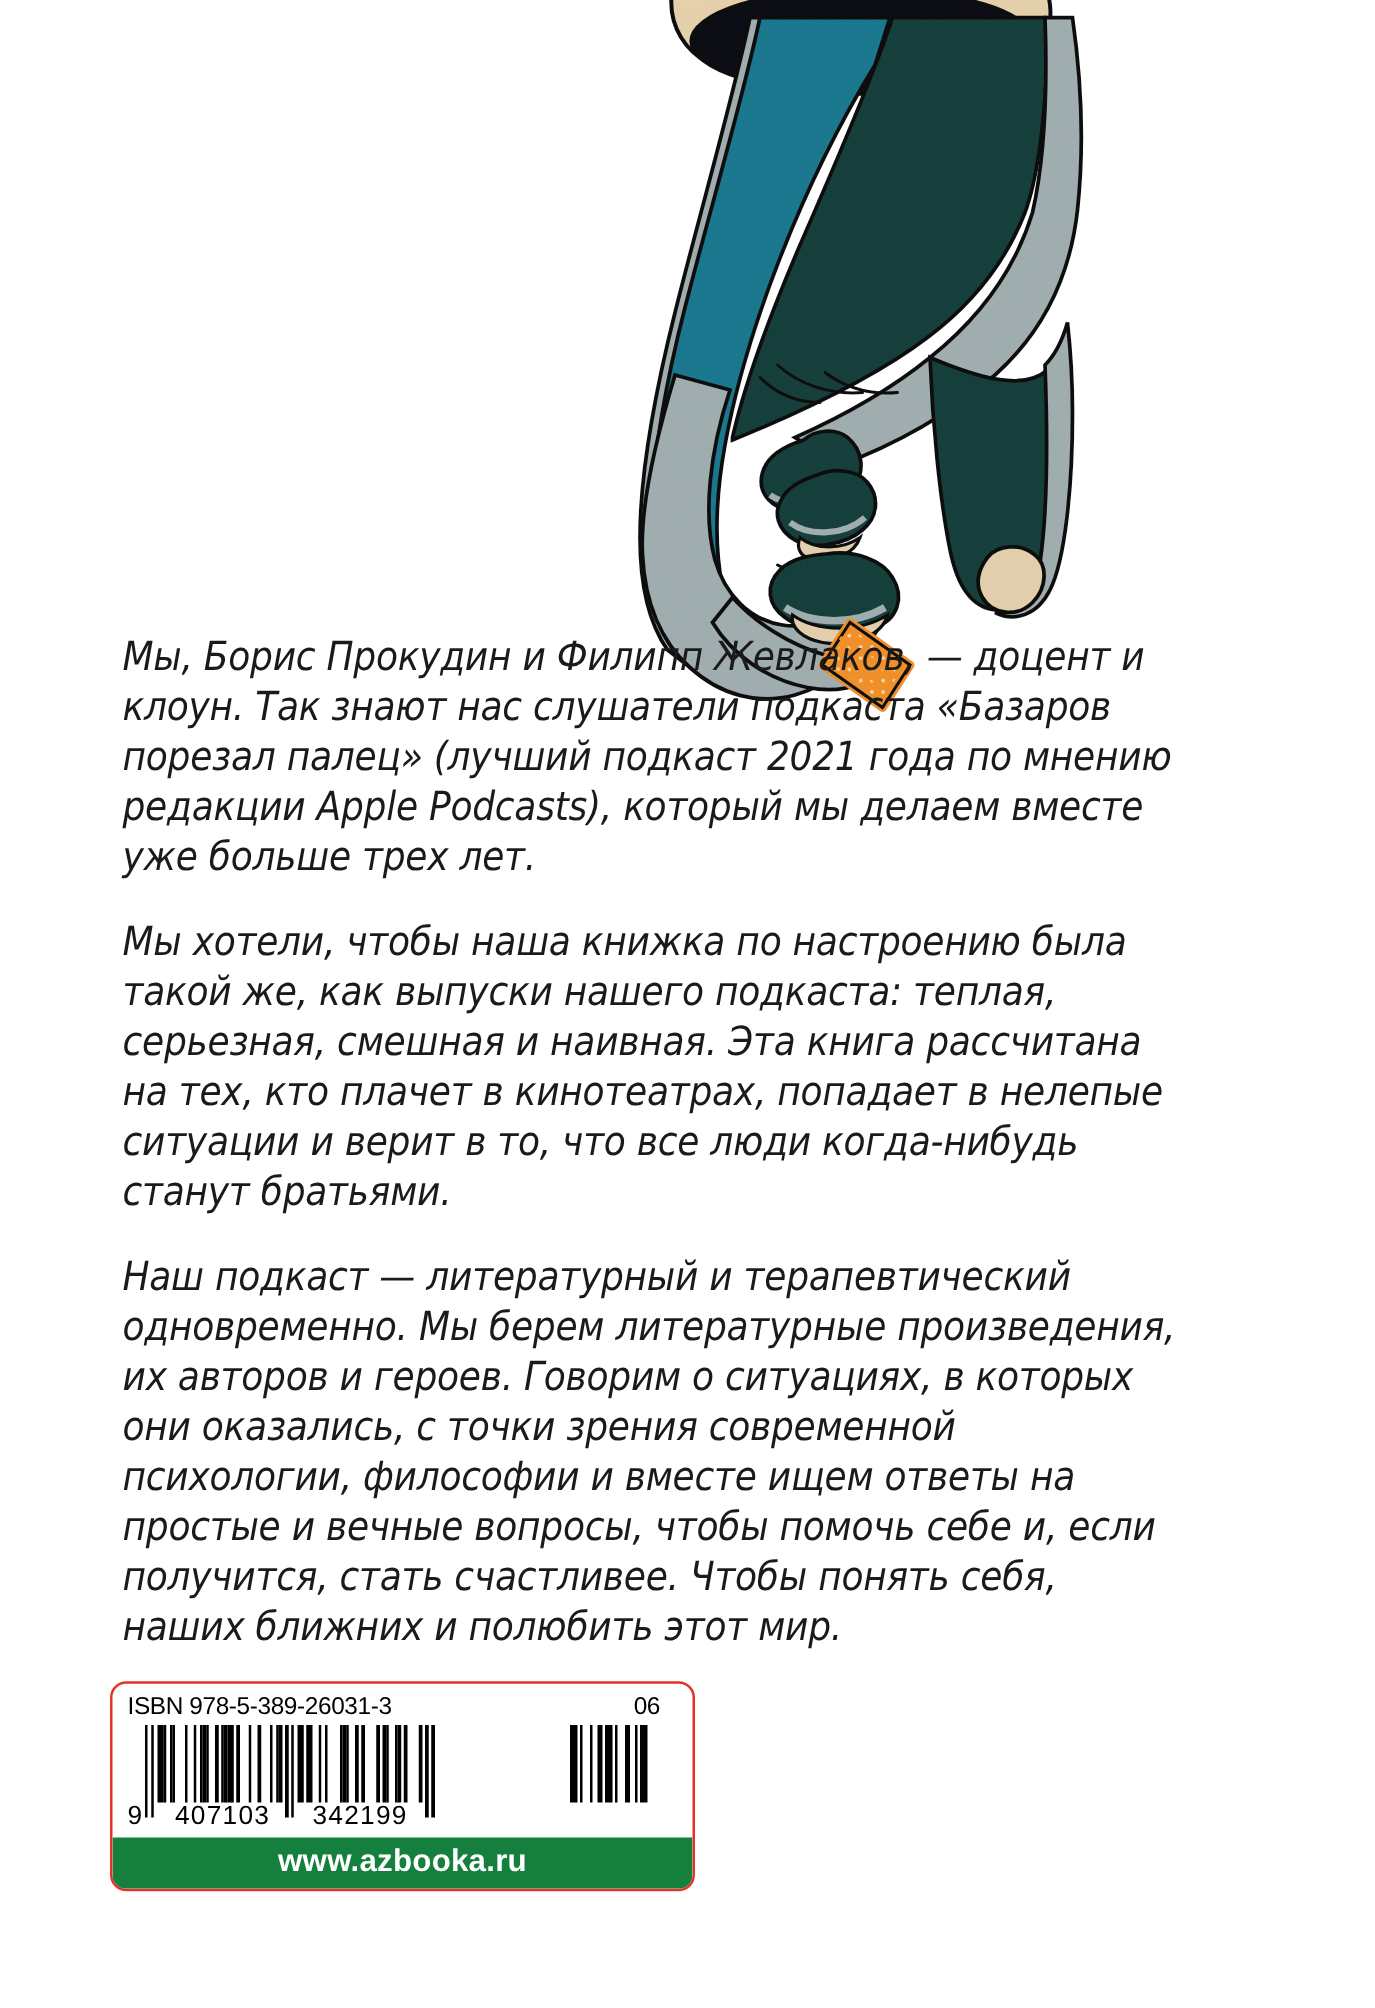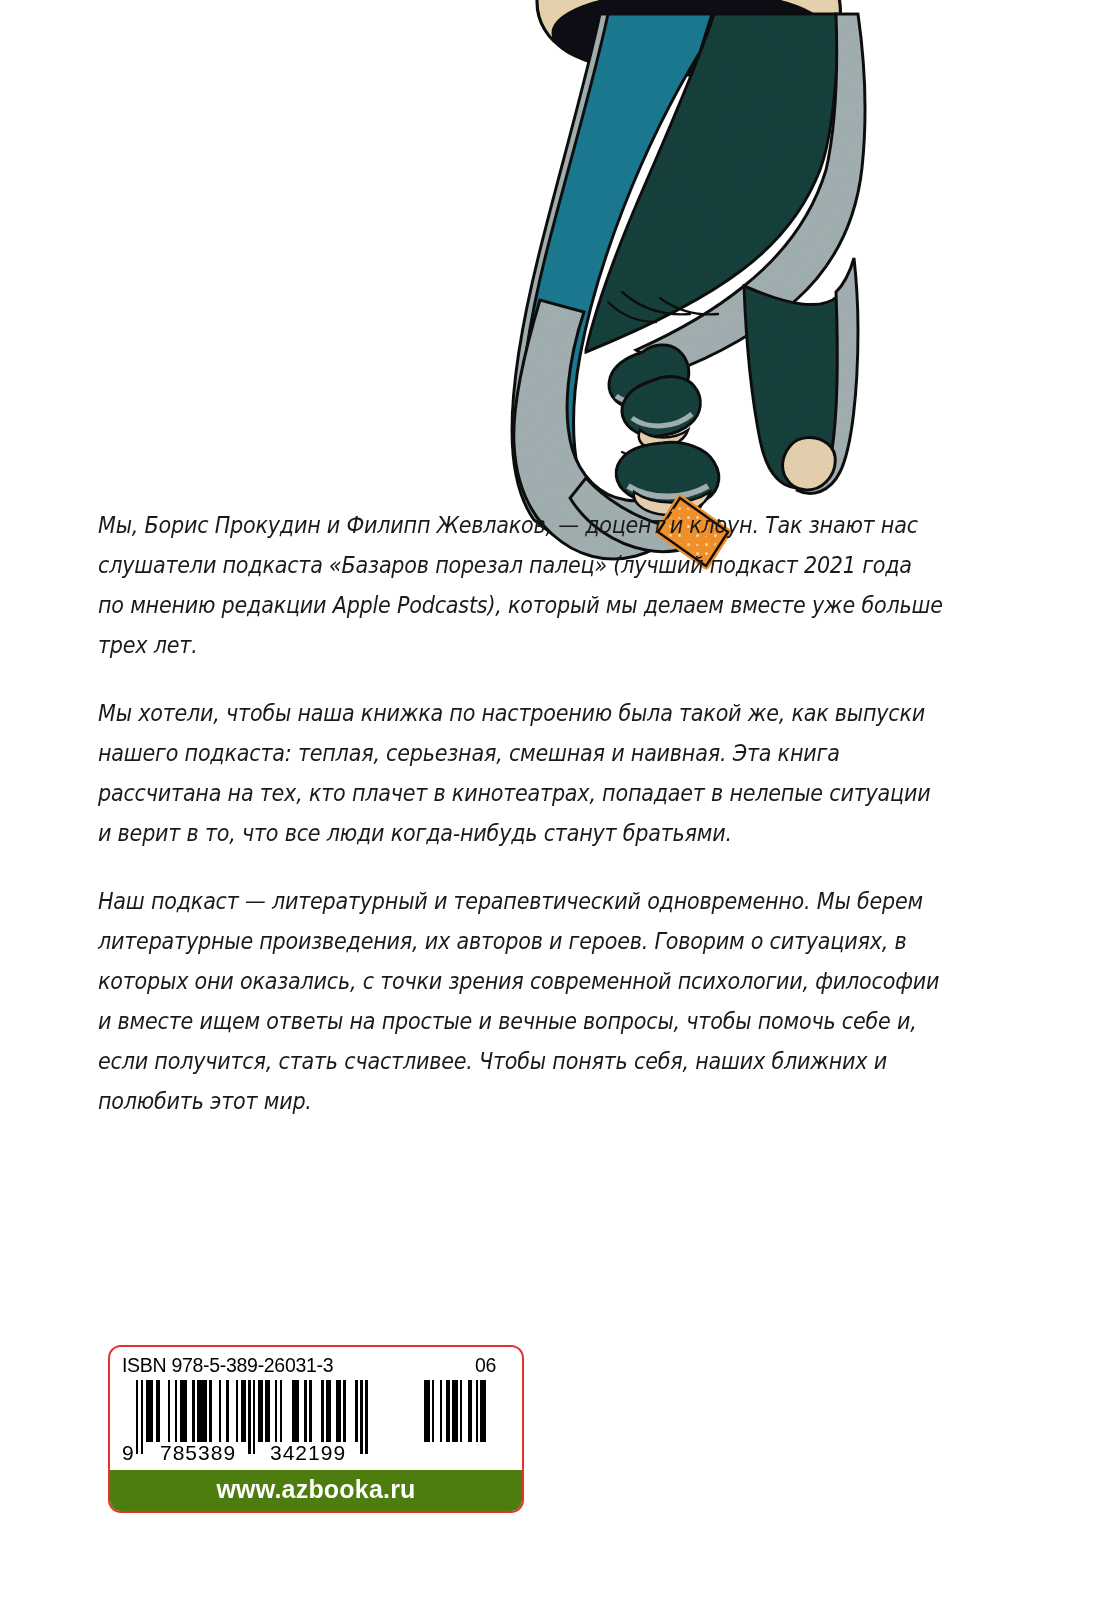--- a/index.html
+++ b/index.html
@@ -42,35 +42,35 @@
     font-weight: bold;
     font-style: italic;
     font-size: 25px;
     letter-spacing: 0.1px;
     margin: 0 0 26px 0;
     line-height: 1.1;
   }
   .para {
     font-family: "DejaVu Sans Condensed", "DejaVu Sans", sans-serif;
     font-style: italic;
-    font-size: 23px;
+    font-size: 32px;
     line-height: 40px;
     color: #1a1a1a;
     margin: 0 0 28px 0;
     letter-spacing: -0.2px;
     font-stretch: condensed;
   }
   .para:last-child { margin-bottom: 0; }
 
   
   .barcode-area {
     position: absolute;
-    left: 108px;
+    left: 88px;
     top: 1345px;
-    width: 416px;
+    width: 468px;
   }
   .barcode-card {
     border: 2px solid #e3342a;
     border-radius: 13px;
     background: #ffffff;
     overflow: hidden;
   }
   .barcode-inner {
     padding: 7px 12px 0 12px;
   }
@@ -131,21 +131,21 @@
     position: absolute;
     left: 38px;
     top: 0;
   }
   .ean-right {
     position: absolute;
     left: 148px;
     top: 0;
   }
   .url-band {
-    background: #4d7c0f;
+    background: #15803d;
     text-align: center;
     padding: 5px 0 7px 0;
     margin-top: 5px;
   }
   .url-band span {
     color: #ffffff;
     font-family: "Liberation Sans", sans-serif;
     font-weight: bold;
     font-size: 25px;
     letter-spacing: 0.2px;
@@ -448,21 +448,21 @@
             <span class="bar" style="width: 4px;"></span>
             <span class="bar" style="width: 4px; background: transparent;"></span>
             <span class="bar" style="width: 2px;"></span>
             <span class="bar" style="width: 2px; background: transparent;"></span>
             <span class="bar" style="width: 6px;"></span>
             <span class="bar" style="width: 4px; background: transparent;"></span>
           </div>
       </div>
       <div class="ean-row">
         <span class="ean-lead">9</span>
-        <span class="ean-left">785389</span>
+        <span class="ean-left">407103</span>
         <span class="ean-right">342199</span>
       </div>
     </div>
     <div class="url-band">
       <span>www.azbooka.ru</span>
     </div>
   </div>
 </div>
 
 </body></html>

